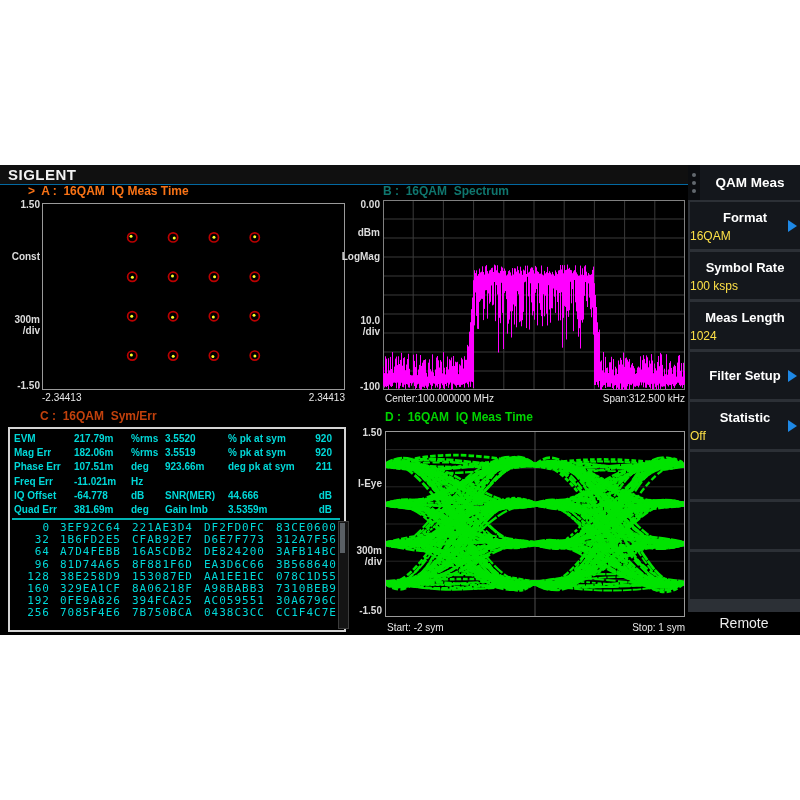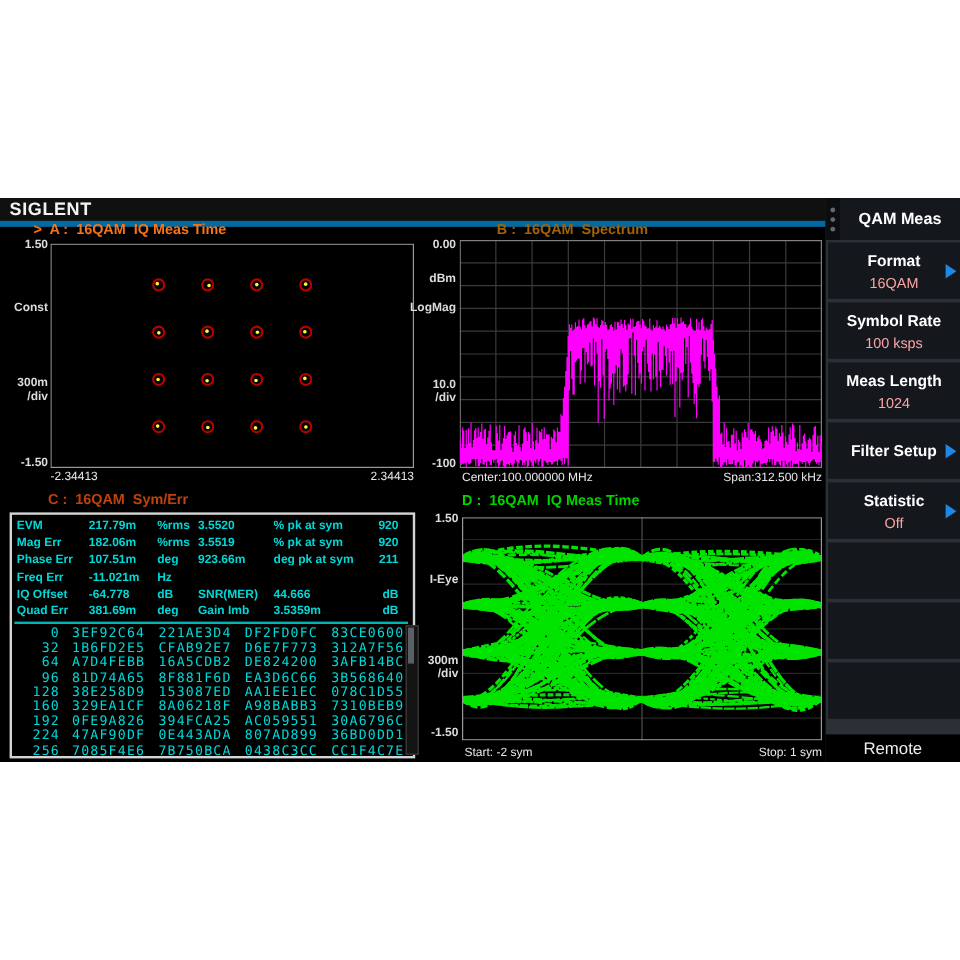--- a/index.html
+++ b/index.html
@@ -1,27 +1,27 @@
 <!DOCTYPE html>
 <html><head>
 <meta charset="utf-8">
 <style>
   html,body{margin:0;padding:0;background:#ffffff;}
   .page{position:relative;width:800px;height:800px;background:#ffffff;overflow:hidden;
         font-family:"Liberation Sans",sans-serif;}
   .screen{position:absolute;left:0;top:165px;width:800px;height:470px;background:#000;}
   
   .topbar{position:absolute;left:0;top:0;width:688px;height:19px;background:#101010;
-          border-bottom:5px solid #0369a1;}
+          border-bottom:1px solid #0369a1;}
   .logo{position:absolute;left:8px;top:1px;color:#f2f2f2;font-weight:bold;font-size:15px;
         letter-spacing:.5px;}
   
   .phdr{position:absolute;font-size:12px;font-weight:bold;white-space:pre;height:13px;line-height:13px;}
   .phdr-a{left:28px;top:20px;color:#f97316;}
-  .phdr-b{left:383px;top:20px;color:#a16207;margin-left:31px;}
+  .phdr-b{left:383px;top:20px;color:#0f766e;}
   .phdr-c{left:40px;top:245px;color:#c2410c;}
   .phdr-d{left:385px;top:246px;color:#00d400;}
   svg.plot{position:absolute;background:#000;display:block;}
   
   .ax{position:absolute;width:40px;text-align:right;font-size:10px;line-height:12px;height:12px;
       color:#dcdcdc;font-weight:bold;}
   .ax-a{left:0;} .ax-b{left:340px;} .ax-d{left:342px;}
   .xlab{position:absolute;font-size:10px;font-weight:normal;color:#e8e8e8;height:13px;line-height:13px;}
   .xlab.r{text-align:right;}
   
@@ -43,21 +43,21 @@
   .sthumb{position:absolute;left:1px;top:1px;width:5px;height:30px;background:#5a6065;}
   
   .sidebar{position:absolute;left:688px;top:0;width:112px;height:470px;background:#2c3036;}
   .mhandle{position:absolute;left:0;top:0;width:12px;height:35px;background:#0b0d10;}
   .mhandle .dot{position:absolute;left:4px;width:4px;height:4px;border-radius:50%;background:#62686e;}
   .mtitle{position:absolute;left:12px;top:0;width:100px;height:35px;background:#14171c;
           color:#fff;font-weight:bold;font-size:13.5px;text-align:center;line-height:35px;}
   .mbtn{position:absolute;left:2px;width:110px;height:47px;background:#14171c;color:#fff;}
   .mbtn .lbl{font-size:13px;font-weight:bold;text-align:center;margin-top:8px;}
   .mbtn .lbl.single{margin-top:0;line-height:47px;}
-  .mbtn .val{font-size:12px;text-align:center;margin-top:4px;color:#fca5a5;}
+  .mbtn .val{font-size:12px;text-align:left;margin-top:4px;color:#fde047;}
   .arrow{position:absolute;right:3px;top:50%;margin-top:-6px;width:0;height:0;
          border-left:9px solid #1e88e5;border-top:6px solid transparent;border-bottom:6px solid transparent;}
   .remote{position:absolute;left:0;top:447px;width:112px;height:23px;background:#000;color:#ececec;
           font-size:14px;text-align:center;line-height:23px;}
 </style>
 </head>
 <body>
 
 <div class="page">
   <div class="screen">
@@ -228,21 +228,20 @@
         </div>
       <div class="csep"></div>
       <div class="hexrows" id="hexrows">
           <div class="hrow"><span class="hoff">0</span><span class="hword">3EF92C64</span><span class="hword">221AE3D4</span><span class="hword">DF2FD0FC</span><span class="hword">83CE0600</span></div>
           <div class="hrow"><span class="hoff">32</span><span class="hword">1B6FD2E5</span><span class="hword">CFAB92E7</span><span class="hword">D6E7F773</span><span class="hword">312A7F56</span></div>
           <div class="hrow"><span class="hoff">64</span><span class="hword">A7D4FEBB</span><span class="hword">16A5CDB2</span><span class="hword">DE824200</span><span class="hword">3AFB14BC</span></div>
           <div class="hrow"><span class="hoff">96</span><span class="hword">81D74A65</span><span class="hword">8F881F6D</span><span class="hword">EA3D6C66</span><span class="hword">3B568640</span></div>
           <div class="hrow"><span class="hoff">128</span><span class="hword">38E258D9</span><span class="hword">153087ED</span><span class="hword">AA1EE1EC</span><span class="hword">078C1D55</span></div>
           <div class="hrow"><span class="hoff">160</span><span class="hword">329EA1CF</span><span class="hword">8A06218F</span><span class="hword">A98BABB3</span><span class="hword">7310BEB9</span></div>
           <div class="hrow"><span class="hoff">192</span><span class="hword">0FE9A826</span><span class="hword">394FCA25</span><span class="hword">AC059551</span><span class="hword">30A6796C</span></div>
-          <div class="hrow"><span class="hoff">224</span><span class="hword">47AF90DF</span><span class="hword">0E443ADA</span><span class="hword">807AD899</span><span class="hword">36BD0DD1</span></div>
           <div class="hrow"><span class="hoff">256</span><span class="hword">7085F4E6</span><span class="hword">7B750BCA</span><span class="hword">0438C3CC</span><span class="hword">CC1F4C7E</span></div>
         </div>
       <div class="sbar">
         <div class="sthumb"></div>
       </div>
     </div>
 
     <div class="phdr phdr-d">D :  16QAM  IQ Meas Time</div>
     <span class="ax ax-d" style="top:262px">1.50</span>
     <span class="ax ax-d" style="top:313px">I-Eye</span>

